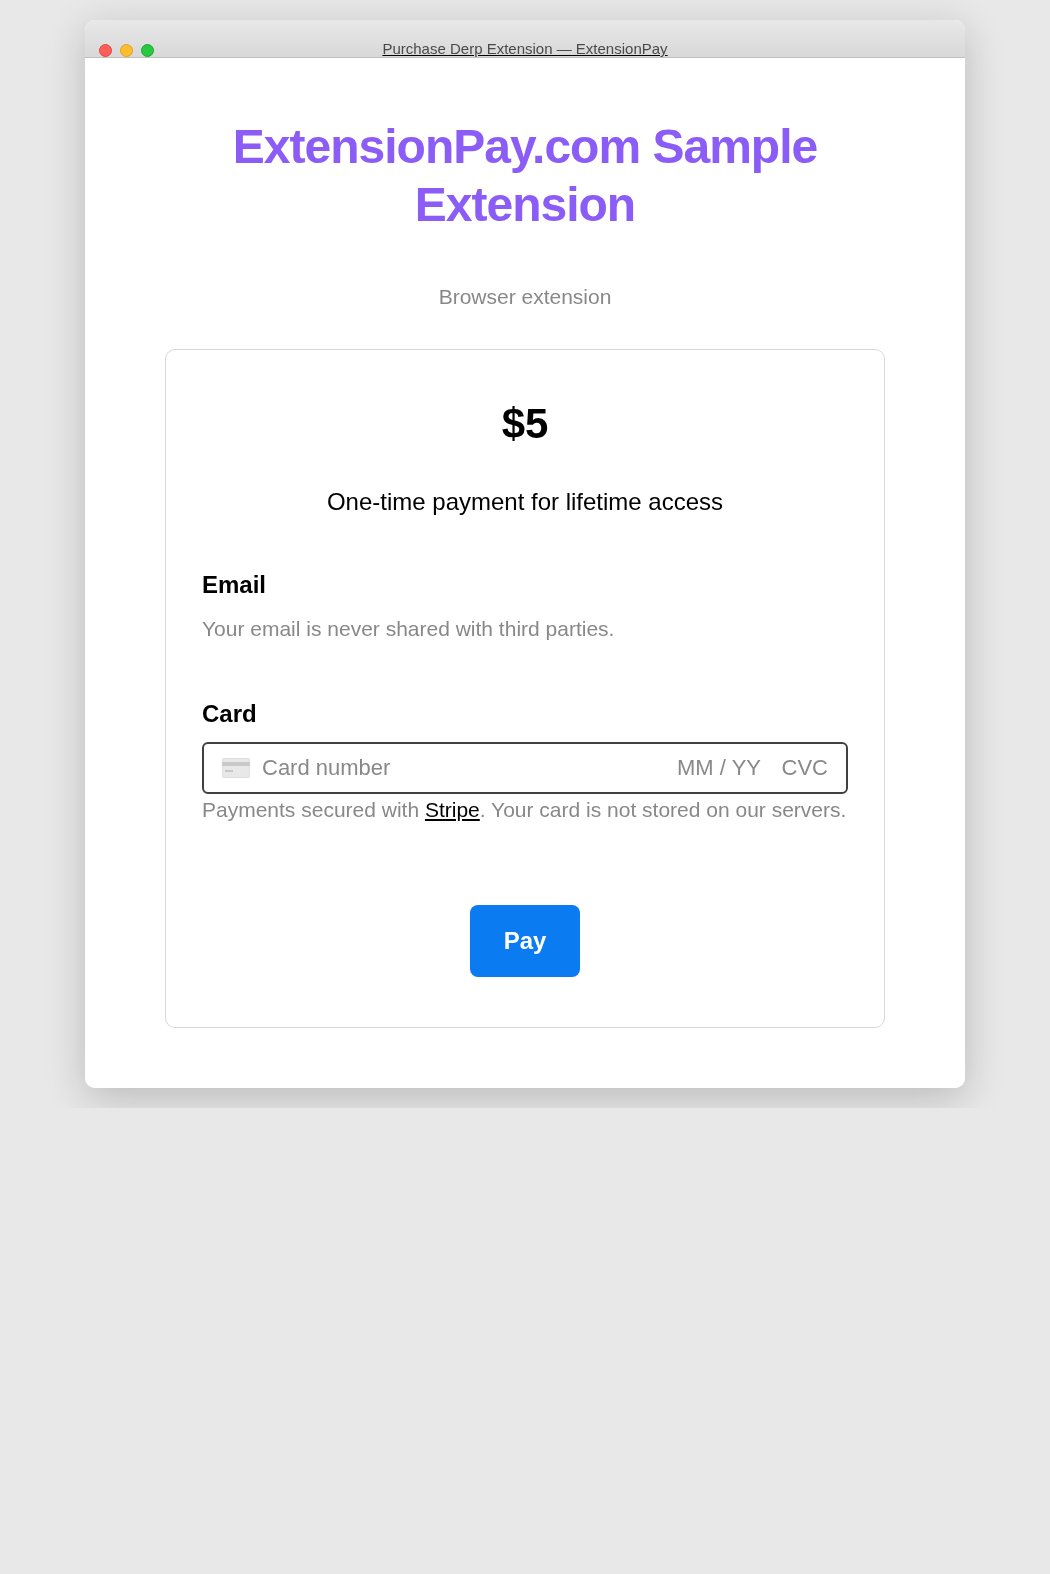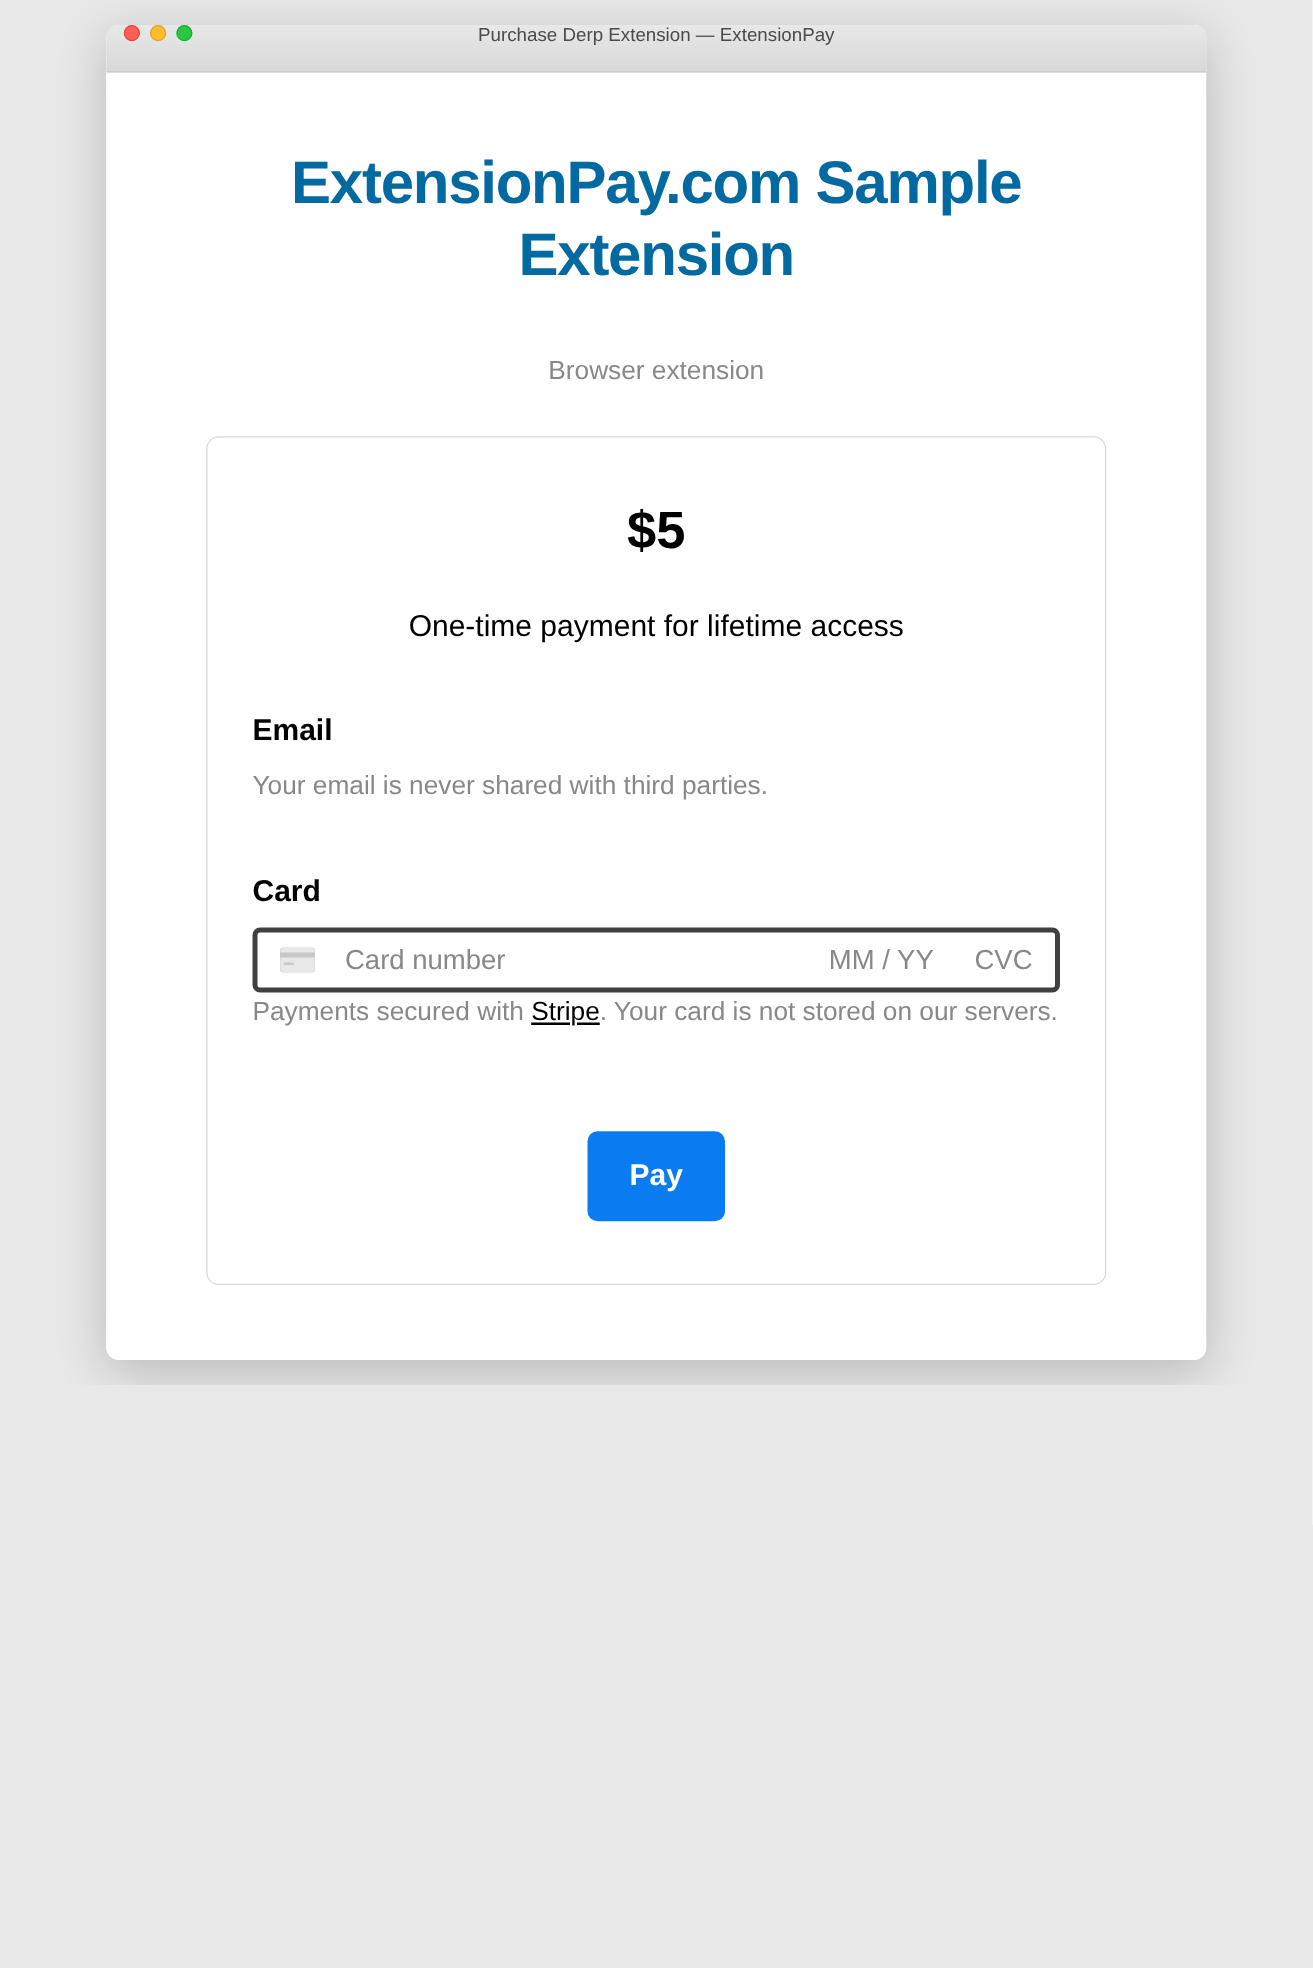--- a/index.html
+++ b/index.html
@@ -23,22 +23,23 @@
       border-radius: 10px;
       box-shadow: 0 10px 40px rgba(0,0,0,0.2);
       overflow: hidden;
     }
     
     .titlebar {
       height: 38px;
       background: linear-gradient(to bottom, #e8e8e8, #d8d8d8);
       border-bottom: 1px solid #c0c0c0;
       display: flex;
-      align-items: flex-start;
+      align-items: flex-end;
       position: relative;
+      text-decoration: underline;
     }
     
     .traffic-lights {
       display: flex;
       gap: 8px;
       padding-left: 14px;
       position: absolute;
       left: 0;
     }
     
@@ -62,21 +63,21 @@
     
     .content {
       padding: 60px 80px 60px 80px;
       background: #ffffff;
     }
     
     .page-title {
       font-size: 48px;
       font-weight: 800;
       text-align: center;
-      color: #0369a1;
+      color: #8b5cf6;
       line-height: 1.2;
       letter-spacing: -1px;
     }
     
     .subtitle {
       text-align: center;
       color: #888888;
       font-size: 21px;
       margin-top: 52px;
       font-weight: 400;
@@ -127,26 +128,26 @@
       font-family: inherit;
     }
     
     .text-input::placeholder {
       color: #888888;
     }
     
     .card-input-wrapper {
       width: 100%;
       height: 52px;
-      border: 4px solid #404040;
+      border: 2px solid #404040;
       border-radius: 6px;
       padding: 0 18px;
       display: flex;
       align-items: center;
-      gap: 24px;
+      gap: 12px;
     }
     
     .card-icon {
       width: 28px;
       height: 20px;
       flex-shrink: 0;
     }
     
     .card-number-field {
       flex: 1;

